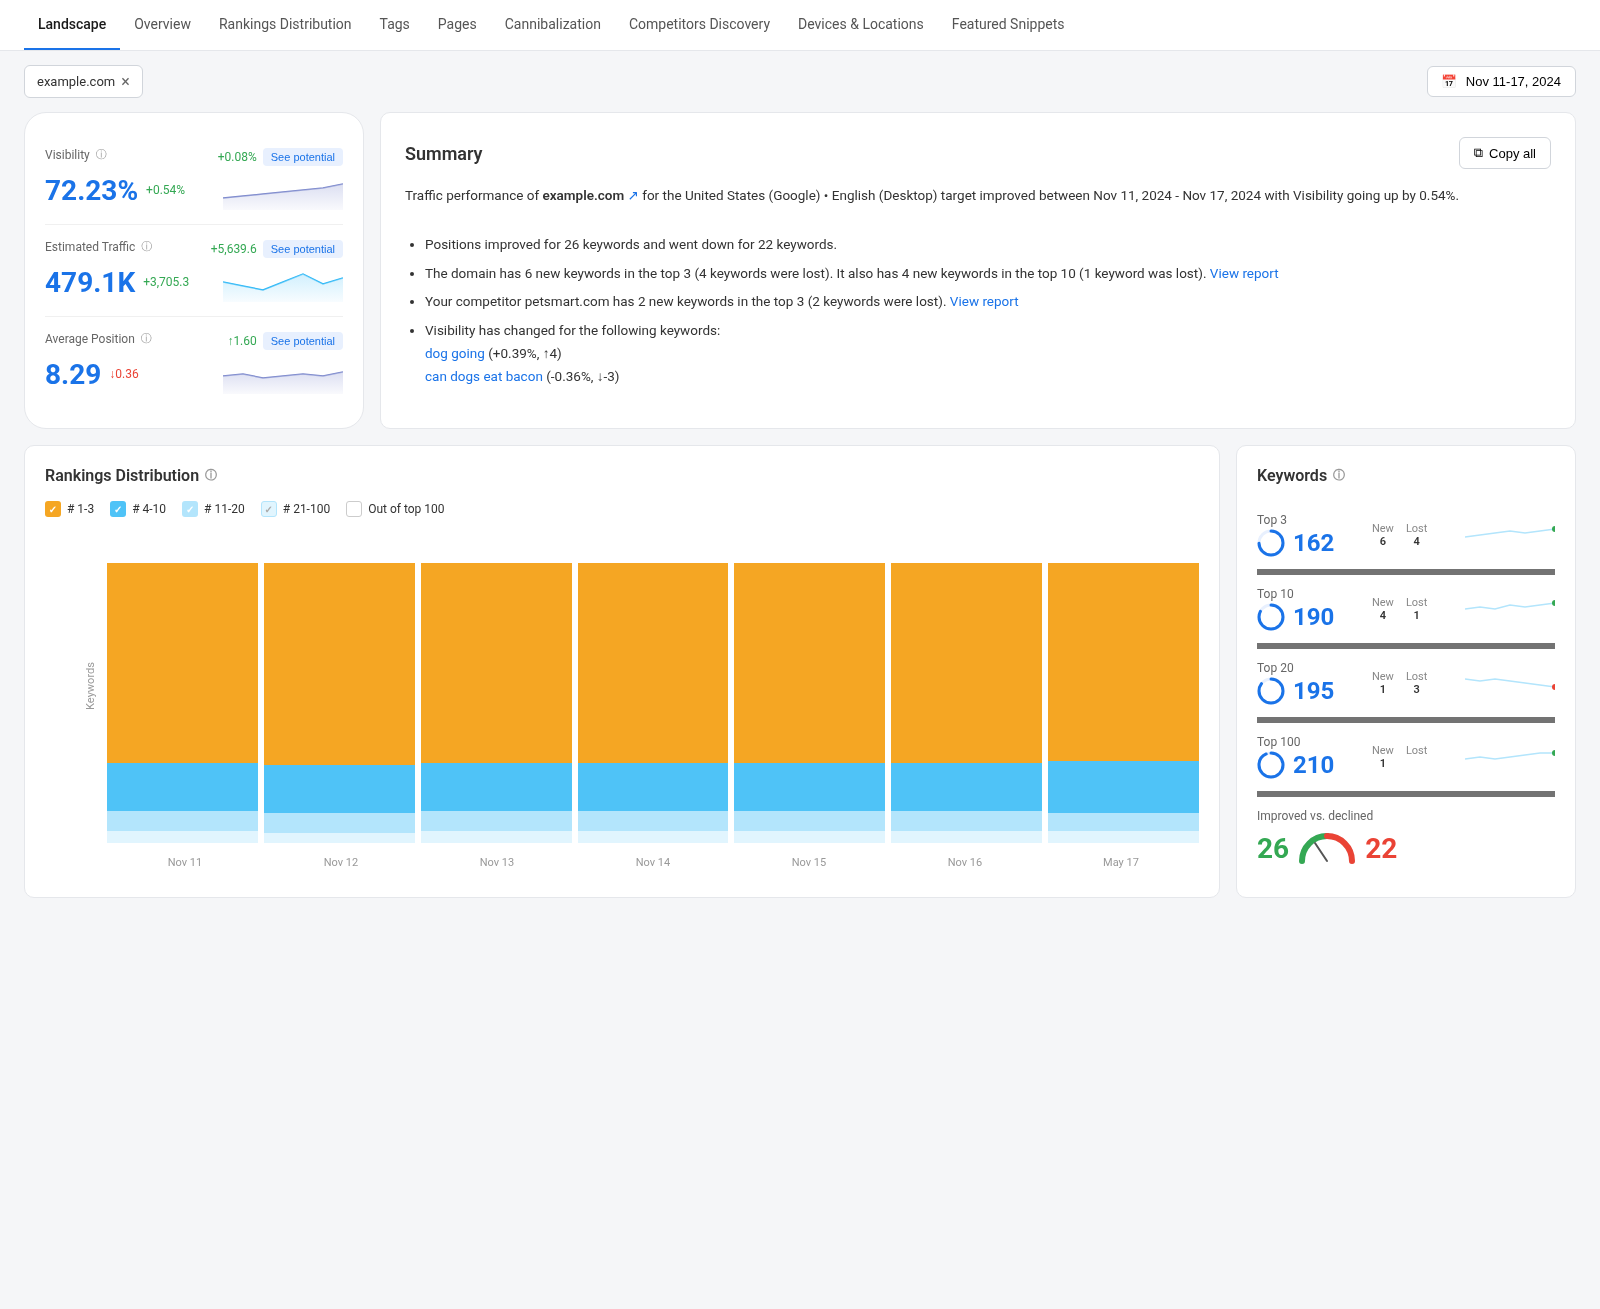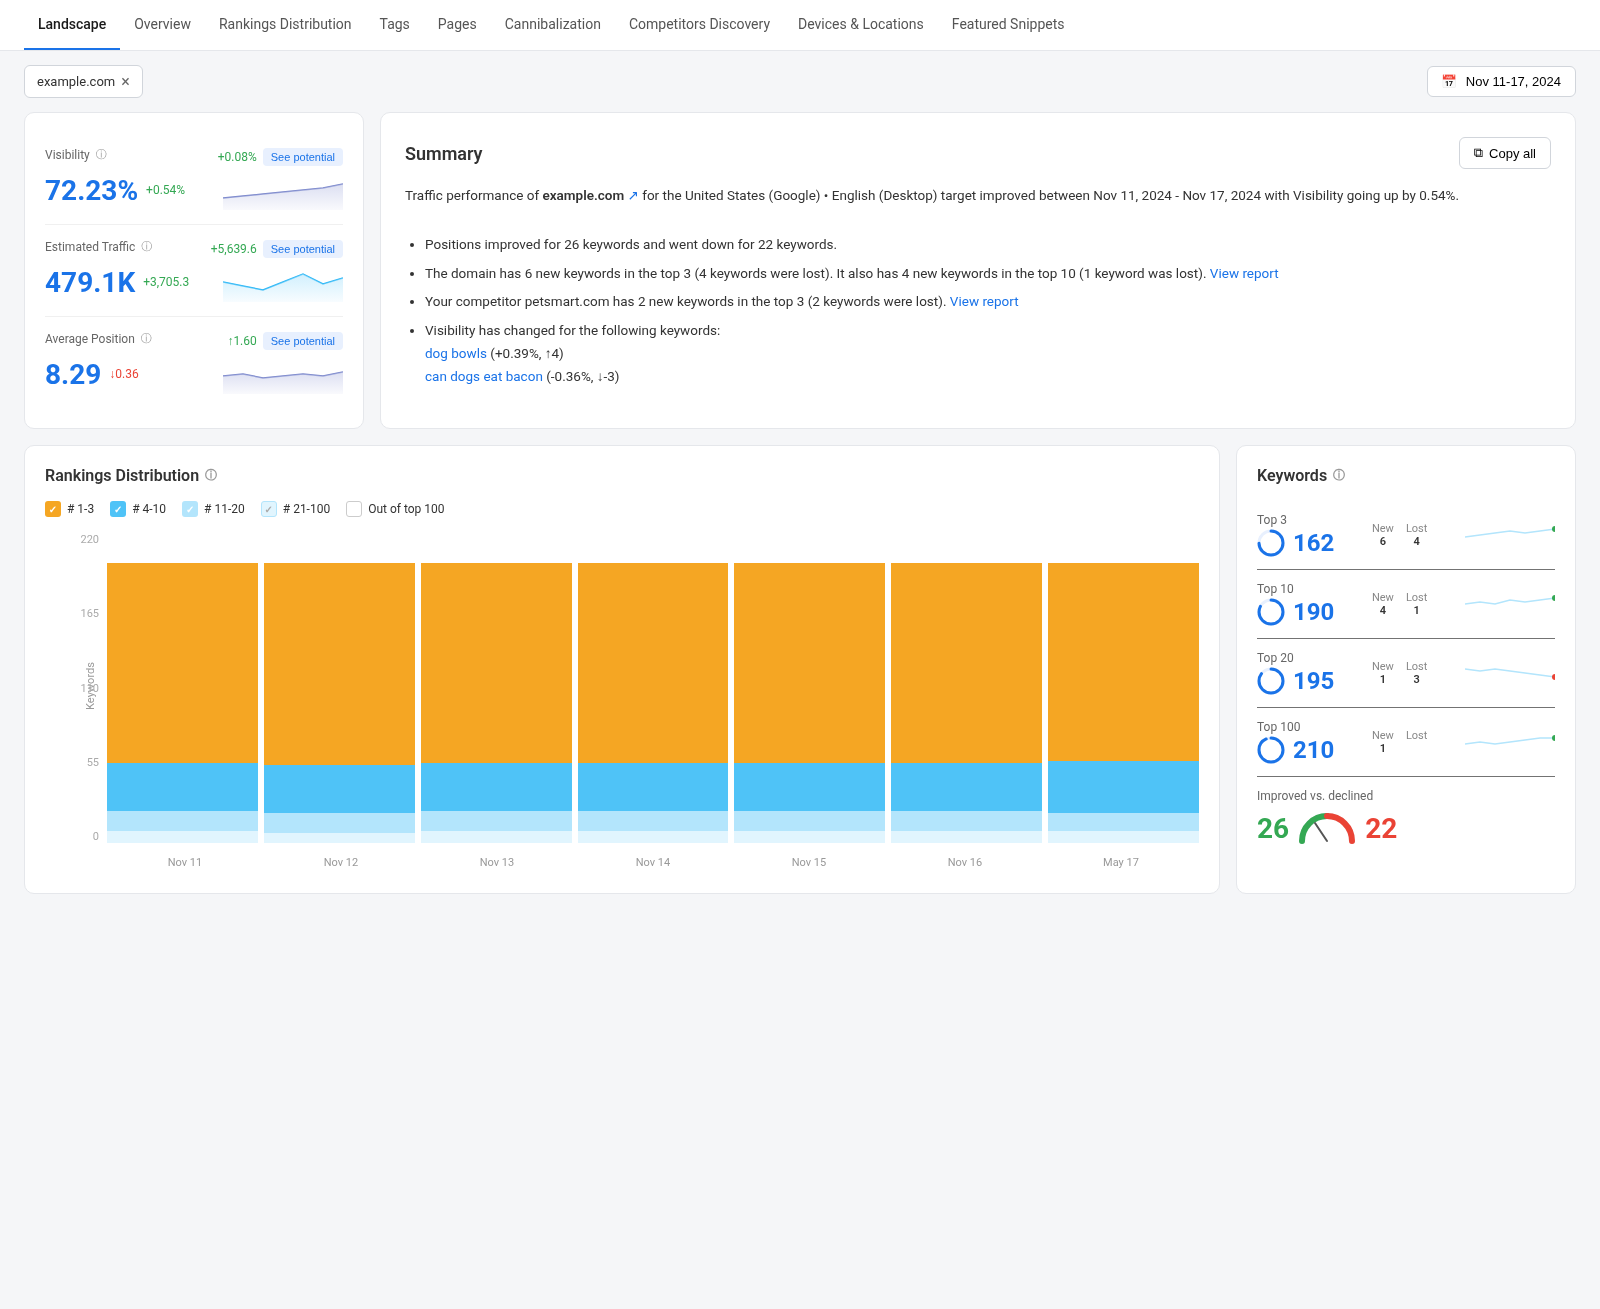--- a/index.html
+++ b/index.html
@@ -16,21 +16,21 @@
     .domain-tag .close { cursor: pointer; color: #666; font-size: 16px; }
     .date-btn { display: flex; align-items: center; gap: 8px; background: #fff; border: 1px solid #d1d5db; border-radius: 6px; padding: 7px 14px; font-size: 13px; cursor: pointer; }
 
     
     .main { padding: 0 24px 24px; display: flex; flex-direction: column; gap: 16px; }
 
     
     .top-row { display: flex; gap: 16px; }
 
     
-    .metrics-card { background: #fff; border-radius: 10px; border: 1px solid #e5e7eb; padding: 20px; width: 340px; flex-shrink: 0; }
+    .metrics-card { background: #fff; border-radius: 22px; border: 1px solid #e5e7eb; padding: 20px; width: 340px; flex-shrink: 0; }
     .metric-section { padding: 14px 0; border-bottom: 1px solid #f0f0f0; }
     .metric-section:last-child { border-bottom: none; }
     .metric-label { font-size: 12px; color: #666; display: flex; align-items: center; gap: 6px; margin-bottom: 4px; }
     .metric-label .info-icon { color: #999; font-size: 11px; }
     .metric-header { display: flex; align-items: center; justify-content: space-between; }
     .metric-value { font-size: 28px; font-weight: 700; color: #1a73e8; }
     .metric-change { font-size: 12px; }
     .metric-change.up { color: #34a853; }
     .metric-change.down { color: #ea4335; }
     .see-potential { background: #e8f0fe; color: #1a73e8; border: none; border-radius: 4px; padding: 3px 8px; font-size: 11px; cursor: pointer; }
@@ -66,21 +66,21 @@
     .legend-check.blue { background: #4fc3f7; }
     .legend-check.light-blue { background: #b3e5fc; }
     .legend-check.pale-blue { background: #e1f5fe; border: 1px solid #b3e5fc; }
     .legend-check.empty { background: #fff; border: 1px solid #ccc; }
     .check-mark { color: #fff; font-size: 10px; font-weight: 700; }
     .chart-y-axis-label { position: absolute; left: -20px; top: 50%; transform: translateY(-50%) rotate(-90deg); font-size: 11px; color: #999; white-space: nowrap; }
     .chart-wrapper { position: relative; padding-left: 30px; }
 
     
     .keywords-card { background: #fff; border-radius: 10px; border: 1px solid #e5e7eb; padding: 20px; width: 340px; flex-shrink: 0; }
-    .kw-row { display: flex; align-items: center; justify-content: space-between; padding: 12px 0; border-bottom: 1px solid #737373; }
+    .kw-row { display: flex; align-items: center; justify-content: space-between; padding: 12px 0; border-bottom: 6px solid #737373; }
     .kw-row:last-child { border-bottom: none; }
     .kw-left { display: flex; flex-direction: column; gap: 2px; }
     .kw-label { font-size: 12px; color: #666; }
     .kw-value-row { display: flex; align-items: center; gap: 8px; }
     .kw-circle { width: 28px; height: 28px; }
     .kw-number { font-size: 24px; font-weight: 700; color: #1a73e8; }
     .kw-stats { display: flex; gap: 12px; font-size: 11px; }
     .kw-stat { display: flex; flex-direction: column; align-items: center; }
     .kw-stat-label { color: #888; }
     .kw-stat-val { font-weight: 600; color: #333; }
@@ -224,21 +224,21 @@
       <div class="scrollable-summary">
         <p class="summary-text">
           Traffic performance of <strong>example.com</strong> <a class="link">↗</a> for the United States (Google) • English (Desktop) target improved between Nov 11, 2024 - Nov 17, 2024 with Visibility going up by 0.54%.
         </p>
         <ul class="summary-list">
           <li>Positions improved for 26 keywords and went down for 22 keywords.</li>
           <li>The domain has 6 new keywords in the top 3 (4 keywords were lost). It also has 4 new keywords in the top 10 (1 keyword was lost). <a class="link">View report</a></li>
           <li>Your competitor petsmart.com has 2 new keywords in the top 3 (2 keywords were lost). <a class="link">View report</a></li>
           <li>
             Visibility has changed for the following keywords:<br>
-            <span class="keyword-change">dog bowls</span> <span>(+0.39%, ↑4)</span><br>
+            <span class="keyword-change">dog going</span> <span>(+0.39%, ↑4)</span><br>
             <span class="keyword-change">can dogs eat bacon</span> <span>(-0.36%, ↓-3)</span>
           </li>
         </ul>
       </div>
     </div>
   </div>
 
   <div class="bottom-row">
 
     <div class="rankings-card">
@@ -275,27 +275,20 @@
         <div class="legend-item">
           <div class="legend-check empty"></div>
           <span>Out of top 100</span>
         </div>
       </div>
 
       <div class="chart-wrapper">
         <div style="position:relative; height:340px; padding-left: 12px;">
           <span class="chart-y-axis-label" style="position:absolute;left:-8px;top:45%;transform:translateY(-50%) rotate(-90deg);font-size:11px;color:#999;">Keywords</span>
 
-          <div style="position:absolute;left:0;top:0;bottom:30px;width:28px;display:flex;flex-direction:column;justify-content:space-between;align-items:flex-end;padding-right:4px;">
-            <span style="font-size:11px;color:#aaa;">220</span>
-            <span style="font-size:11px;color:#aaa;">165</span>
-            <span style="font-size:11px;color:#aaa;">110</span>
-            <span style="font-size:11px;color:#aaa;">55</span>
-            <span style="font-size:11px;color:#aaa;">0</span>
-          </div>
 
           <div style="position:absolute;left:32px;right:0;top:0;bottom:30px;display:flex;align-items:flex-end;gap:6px;">
 
             <div style="flex:1;height:100%;display:flex;flex-direction:column;justify-content:flex-end;">
               <div style="width:100%;display:flex;flex-direction:column;">
                 <div style="height:200px;background:#f5a623;"></div>
                 <div style="height:48px;background:#4fc3f7;"></div>
                 <div style="height:20px;background:#b3e5fc;"></div>
                 <div style="height:12px;background:#e1f5fe;"></div>
               </div>

